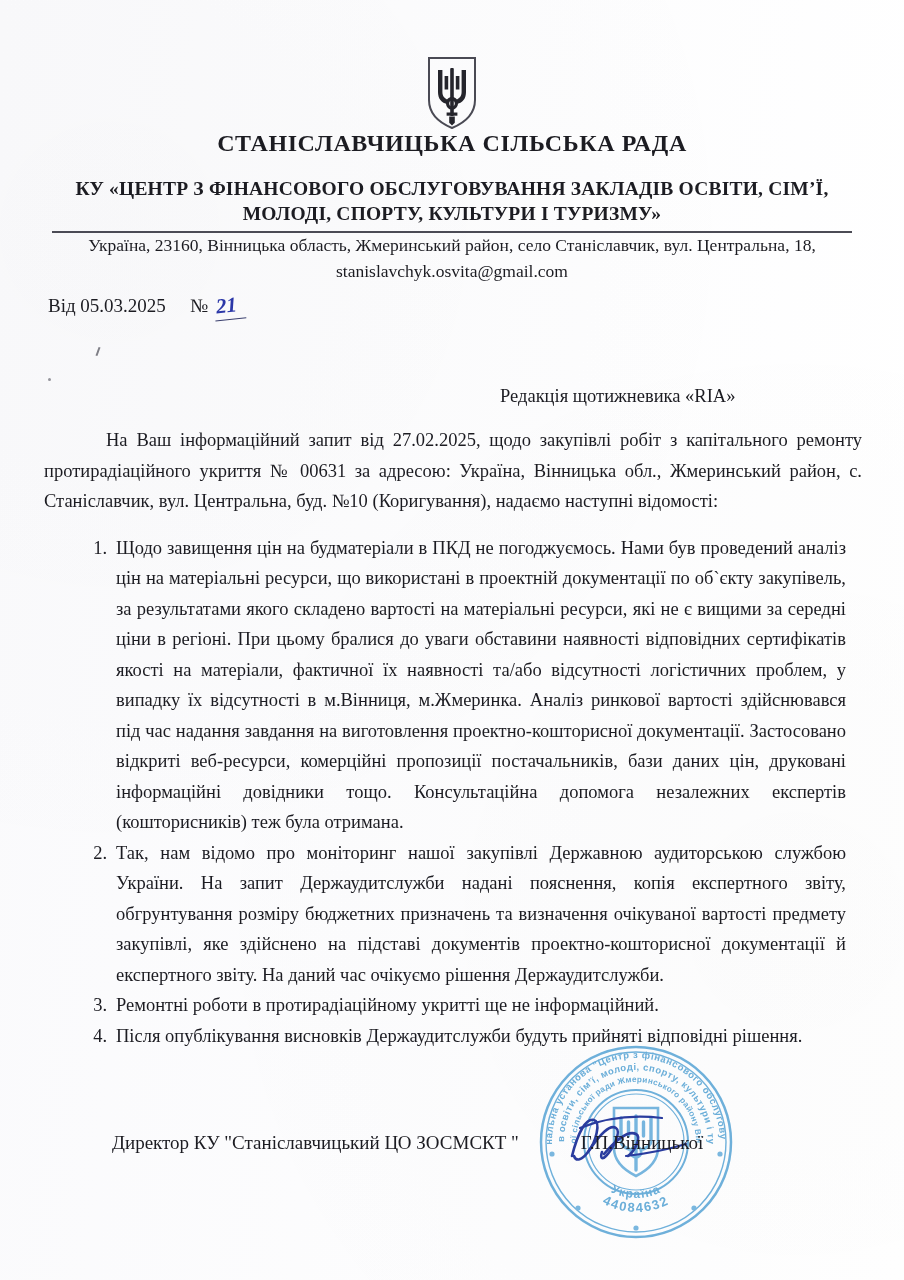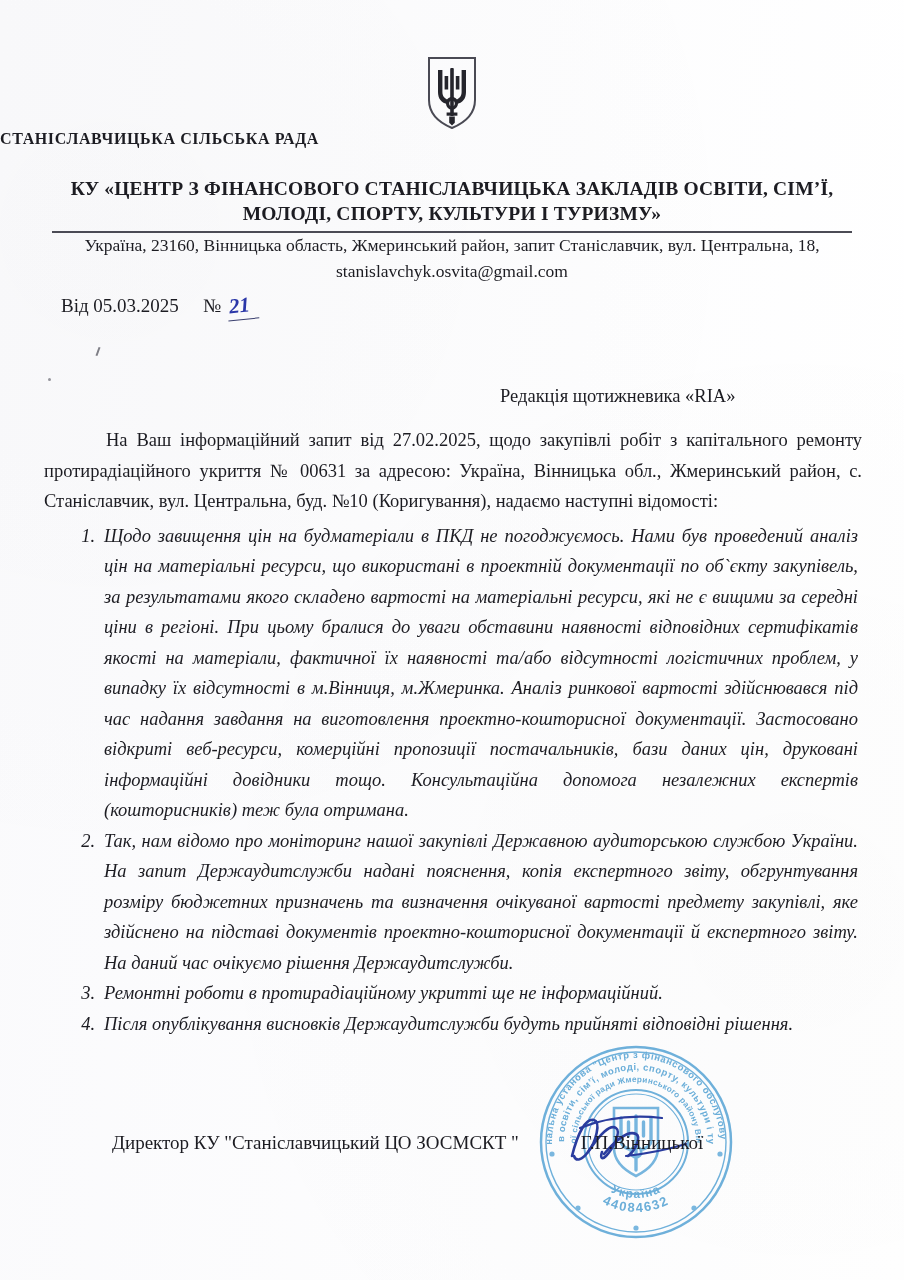--- a/index.html
+++ b/index.html
@@ -33,23 +33,23 @@
     top: 56px;
     display: flex;
     justify-content: center;
   }
   .emblem svg { display: block; }
 
   .org-line1 {
     position: absolute;
     top: 130px;
     left: 0; right: 0;
-    text-align: left;
+    text-align: center;
     font-weight: bold;
-    font-size: 16px;
+    font-size: 24px;
     letter-spacing: 0.6px;
     font-family: Liberation Serif, serif;
   }
   .org-line2 {
     position: absolute;
     top: 176px;
     left: 48px; right: 48px;
     text-align: center;
     font-weight: bold;
     font-size: 19.5px;
@@ -68,21 +68,21 @@
     position: absolute;
     top: 232px;
     left: 80px; right: 80px;
     text-align: center;
     font-size: 17.5px;
     line-height: 26px;
   }
   .datenum {
     position: absolute;
     top: 293px;
-    left: 61px;
+    left: 48px;
     font-size: 19px;
     display: flex;
     align-items: baseline;
     gap: 6px;
     text-align: center;
   }
   .datenum .no { margin-left: 18px; }
   .hand-num {
     color: #2b37a8;
     font-family: "Liberation Serif", serif;
@@ -125,25 +125,24 @@
     font-size: 18.5px;
     line-height: 30.5px;
     text-align: justify;
   }
   .lead {
     text-indent: 62px;
     margin: 0 0 2px 0;
     text-align: justify;
   }
   ol.items {
-    margin: 4px;
+    margin: 16px;
     padding: 0 0 0 56px;
     list-style: none;
     counter-reset: itm;
-    font-style: italic;
   }
   ol.items li {
     counter-increment: itm;
     position: relative;
     text-align: justify;
     margin: 0;
   }
   ol.items li::before {
     content: counter(itm) ".";
     position: absolute;
@@ -199,23 +198,23 @@
         <path d="M29.8 20 h3.6 v13.5 h-3.6 Z"></path>
         <path d="M26 41 c-3.4 0-6 2.6-6 6.2 0 3.6 2.6 6.4 6 6.4 s6-2.8 6-6.4 C32 43.6 29.4 41 26 41 Z
                  m0 3.4 c1.6 0 2.8 1.3 2.8 3 0 1.7-1.2 3.1-2.8 3.1 s-2.8-1.4-2.8-3.1 C23.2 45.7 24.4 44.4 26 44.4 Z"></path>
         <path d="M20.6 56.5 h10.8 v3.2 h-10.8 Z"></path>
         <path d="M23.2 60.4 h5.6 v6.4 l-2.8 2.6 l-2.8-2.6 Z"></path>
       </g>
     </svg>
   </div>
 
   <div class="org-line1">СТАНІСЛАВЧИЦЬКА СІЛЬСЬКА РАДА</div>
-  <div class="org-line2">КУ «ЦЕНТР З ФІНАНСОВОГО СТАНІСЛАВЧИЦЬКА ЗАКЛАДІВ ОСВІТИ, СІМ’Ї, МОЛОДІ, СПОРТУ, КУЛЬТУРИ І ТУРИЗМУ»</div>
+  <div class="org-line2">КУ «ЦЕНТР З ФІНАНСОВОГО ОБСЛУГОВУВАННЯ ЗАКЛАДІВ ОСВІТИ, СІМ’Ї, МОЛОДІ, СПОРТУ, КУЛЬТУРИ І ТУРИЗМУ»</div>
   <div class="rule"></div>
-  <div class="address">Україна, 23160, Вінницька область, Жмеринський район, запит Станіславчик, вул. Центральна, 18, stanislavchyk.osvita@gmail.com</div>
+  <div class="address">Україна, 23160, Вінницька область, Жмеринський район, село Станіславчик, вул. Центральна, 18, stanislavchyk.osvita@gmail.com</div>
 
   <div class="datenum">
     <span>Від 05.03.2025</span>
     <span class="no">№</span>
     <span class="hand-num">21</span>
   </div>
 
   <div class="stray-mark-1"></div>
   <div class="stray-mark-2"></div>
 

